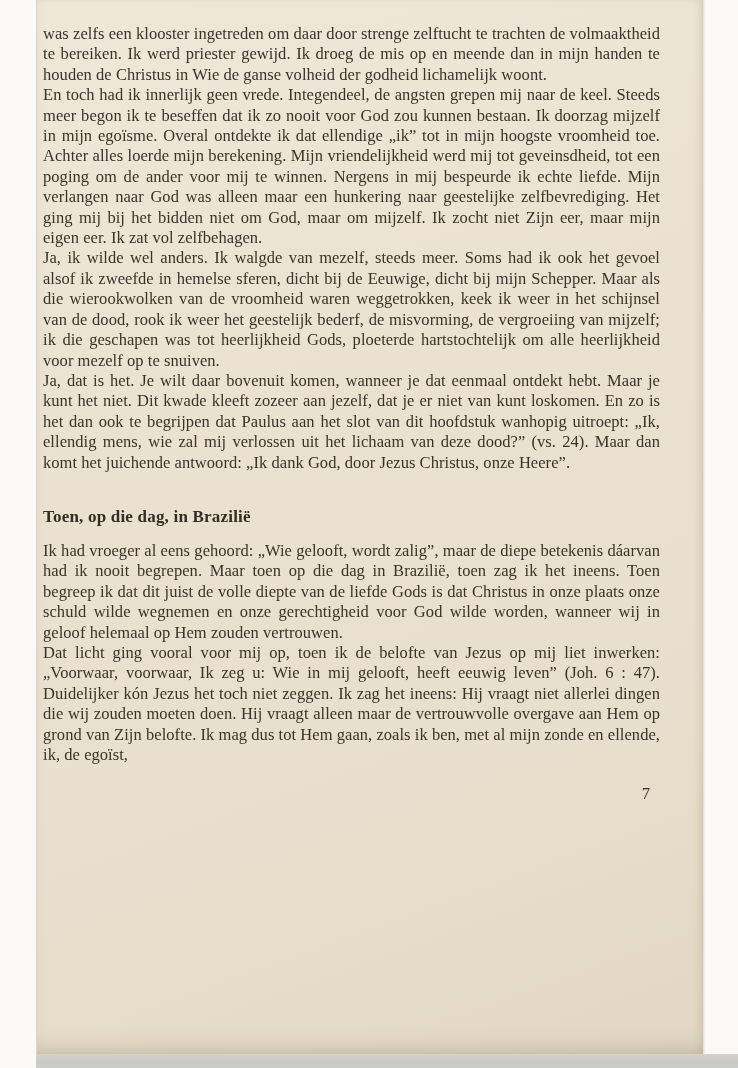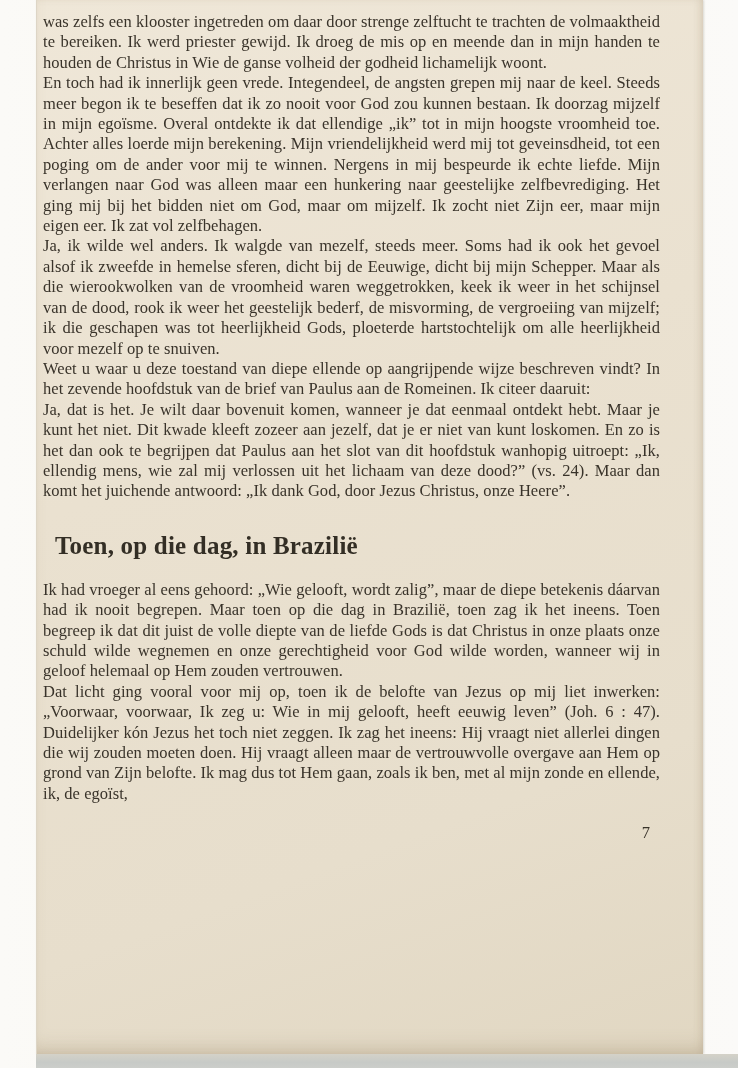--- a/index.html
+++ b/index.html
@@ -19,63 +19,62 @@
     position: absolute;
     left: 36px; top: 0;
     width: 667px; height: 1054px;
     background: linear-gradient(160deg, #efe7d8 0%, #eae1d0 40%, #e7decc 75%, #e1d7c2 100%);
     border-left: 1px solid #ddd5c6;
     box-shadow:
       inset 0 -16px 18px -10px rgba(150, 130, 100, 0.30),
       inset -4px 0 8px -3px rgba(160, 140, 110, 0.30),
       1px 0 2px rgba(120, 110, 90, 0.25);
     box-sizing: border-box;
-    padding: 12px 43px 0 6px;
+    padding: 24px 43px 0 6px;
   }
   .scanner-strip {
     position: absolute;
     left: 36px; right: 0; bottom: 0;
     height: 14px;
     background: linear-gradient(180deg, #d4d2c8 0%, #c7cac7 60%, #ccceca 100%);
   }
   .body-text p {
     margin: 0;
     font-size: 16.5px;
     line-height: 20.4px;
     color: #39332a;
     text-align: justify;
     letter-spacing: 0.05px;
   }
   .section-heading {
-    margin: 31px 0 0 12px;
-    font-size: 25px;
+    margin: 31px 0 0 0;
+    font-size: 17px;
     line-height: 26px;
     font-weight: bold;
     color: #332e25;
     letter-spacing: 0.2px;
   }
-  .section-text { margin-top: 21px; }
+  .section-text { margin-top: 11px; }
   .page-number {
     margin: 19px 10px 0 0;
     text-align: right;
     font-size: 16.5px;
     color: #39332a;
   }
 </style>
 </head>
 <body>
 
 <div class="scan">
   <div class="paper">
 
     <div class="body-text">
       <p>was zelfs een klooster ingetreden om daar door strenge zelftucht te trachten de volmaaktheid te bereiken. Ik werd priester gewijd. Ik droeg de mis op en meende dan in mijn handen te houden de Christus in Wie de ganse volheid der godheid lichamelijk woont.</p>
       <p>En toch had ik innerlijk geen vrede. Integendeel, de angsten grepen mij naar de keel. Steeds meer begon ik te beseffen dat ik zo nooit voor God zou kunnen bestaan. Ik doorzag mijzelf in mijn egoïsme. Overal ontdekte ik dat ellendige „ik” tot in mijn hoogste vroomheid toe. Achter alles loerde mijn berekening. Mijn vriendelijkheid werd mij tot geveinsdheid, tot een poging om de ander voor mij te winnen. Nergens in mij bespeurde ik echte liefde. Mijn verlangen naar God was alleen maar een hunkering naar geestelijke zelfbevrediging. Het ging mij bij het bidden niet om God, maar om mijzelf. Ik zocht niet Zijn eer, maar mijn eigen eer. Ik zat vol zelfbehagen.</p>
       <p>Ja, ik wilde wel anders. Ik walgde van mezelf, steeds meer. Soms had ik ook het gevoel alsof ik zweefde in hemelse sferen, dicht bij de Eeuwige, dicht bij mijn Schepper. Maar als die wierookwolken van de vroomheid waren weggetrokken, keek ik weer in het schijnsel van de dood, rook ik weer het geestelijk bederf, de misvorming, de vergroeiing van mijzelf; ik die geschapen was tot heerlijkheid Gods, ploeterde hartstochtelijk om alle heerlijkheid voor mezelf op te snuiven.</p>
-      <p>Weet u waar u deze toestand van diepe ellende op aangrijpende wijze beschreven vindt? In het zevende hoofdstuk van de brief van Paulus aan de Romeinen. Ik citeer daaruit:</p>
       <p>Ja, dat is het. Je wilt daar bovenuit komen, wanneer je dat eenmaal ontdekt hebt. Maar je kunt het niet. Dit kwade kleeft zozeer aan jezelf, dat je er niet van kunt loskomen. En zo is het dan ook te begrijpen dat Paulus aan het slot van dit hoofdstuk wanhopig uitroept: „Ik, ellendig mens, wie zal mij verlossen uit het lichaam van deze dood?” (vs. 24). Maar dan komt het juichende antwoord: „Ik dank God, door Jezus Christus, onze Heere”.</p>
     </div>
 
     <h2 class="section-heading">Toen, op die dag, in Brazilië</h2>
 
     <div class="body-text section-text">
       <p>Ik had vroeger al eens gehoord: „Wie gelooft, wordt zalig”, maar de diepe betekenis dáarvan had ik nooit begrepen. Maar toen op die dag in Brazilië, toen zag ik het ineens. Toen begreep ik dat dit juist de volle diepte van de liefde Gods is dat Christus in onze plaats onze schuld wilde wegnemen en onze gerechtigheid voor God wilde worden, wanneer wij in geloof helemaal op Hem zouden vertrouwen.</p>
       <p>Dat licht ging vooral voor mij op, toen ik de belofte van Jezus op mij liet inwerken: „Voorwaar, voorwaar, Ik zeg u: Wie in mij gelooft, heeft eeuwig leven” (Joh. 6 : 47). Duidelijker kón Jezus het toch niet zeggen. Ik zag het ineens: Hij vraagt niet allerlei dingen die wij zouden moeten doen. Hij vraagt alleen maar de vertrouwvolle overgave aan Hem op grond van Zijn belofte. Ik mag dus tot Hem gaan, zoals ik ben, met al mijn zonde en ellende, ik, de egoïst,</p>
     </div>
 

